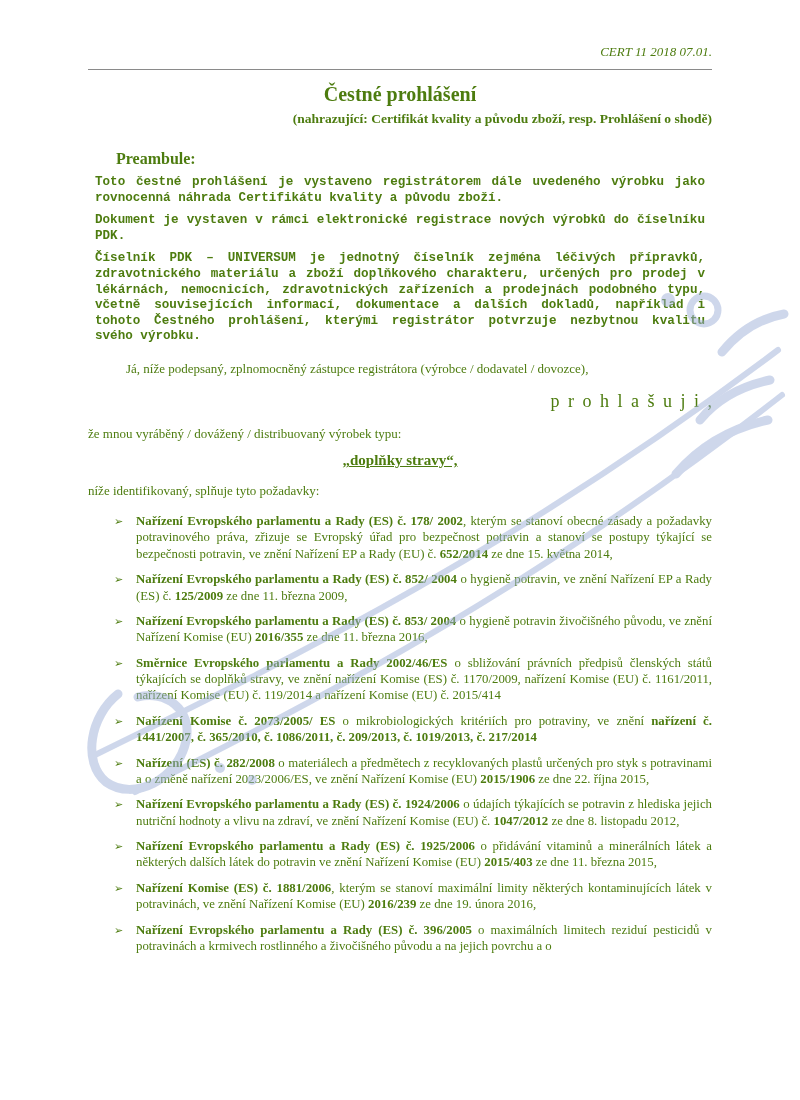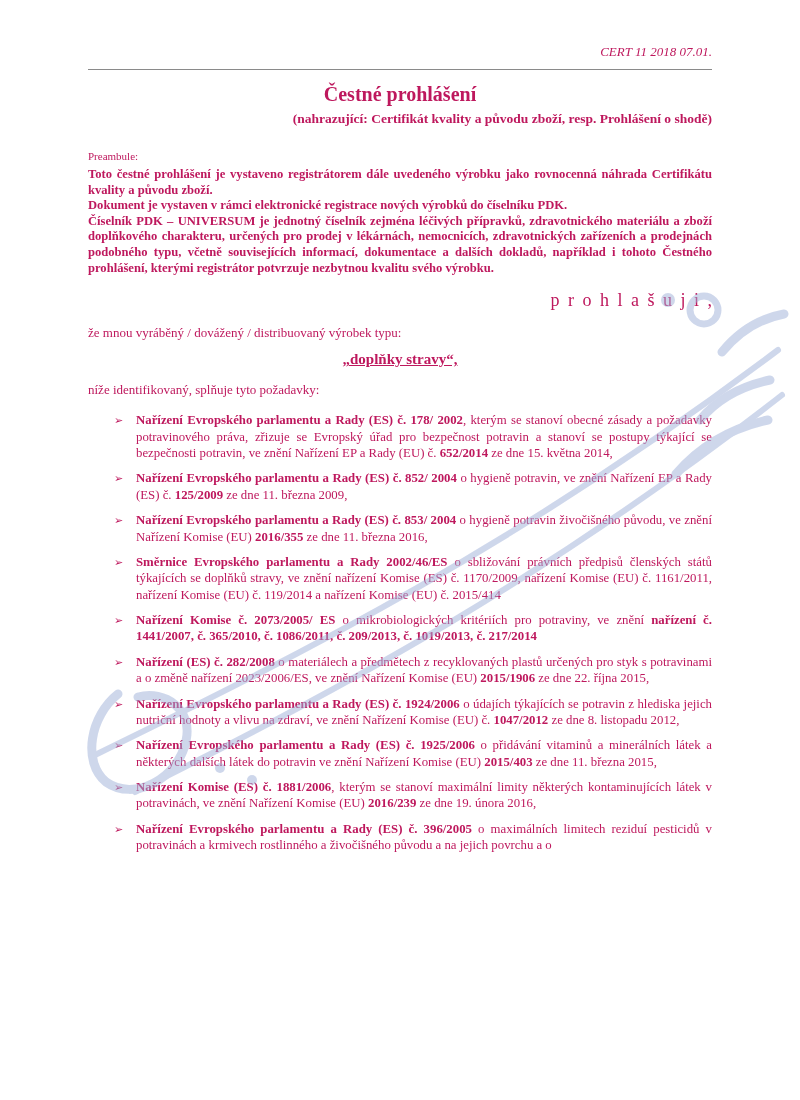--- a/index.html
+++ b/index.html
@@ -2,36 +2,36 @@
 <html><head>
 <meta charset="utf-8">
 <style>
   * { box-sizing: border-box; }
   html, body { margin: 0; padding: 0; background: #ffffff; }
   .page {
     position: relative;
     width: 800px; height: 1100px;
     background: #ffffff;
     font-family: "Liberation Serif", serif;
-    color: #be185d;
+    color: #4d7c0f;
     overflow: hidden;
   }
   .watermark {
     position: absolute; left: 0; top: 0;
     width: 800px; height: 1100px;
     z-index: 3; pointer-events: none;
   }
   .content { position: relative; z-index: 1; padding: 44px 88px 0 88px; }
   .doc-ref { text-align: right; font-style: italic; font-size: 13px; }
   .rule { border: none; border-top: 1px solid #8a8a8a; margin: 9px 0 0 0; }
   .title { margin: 13px 0 0 0; text-align: center; font-size: 20px; font-weight: bold; }
   .subtitle { margin-top: 5px; text-align: right; font-weight: bold; font-size: 13.5px; }
-  .preambule-heading { margin-top: 23px; font-weight: normal; font-size: 11px; }
+  .preambule-heading { margin-top: 23px; font-weight: bold; font-size: 16px; margin-left: 28px; }
   .preamble { margin-top: 5px; font-weight: bold; font-size: 12.6px; line-height: 1.24; text-align: justify; }
-  .preamble p { margin: 0; }
+  .preamble p { margin: 7px; font-family: Liberation Mono, monospace; }
   .intro { margin: 16px 0 0 0; text-indent: 38px; font-size: 13px; }
   .prohlasuji { margin: 14px 0 0 0; text-align: right; font-weight: normal; font-size: 18px; word-spacing: 4px; }
   .plain { margin: 14px 0 0 0; font-size: 13px; }
   .product-type { margin: 10px 0 0 0; text-align: center; font-weight: bold; font-size: 15px; text-decoration: underline; }
   .list { margin-top: 14px; }
   .item {
     position: relative; padding-left: 48px;
     font-size: 12.8px; line-height: 1.28;
     text-align: justify; margin-bottom: 9px;
   }
@@ -71,20 +71,21 @@
     <h1 class="title">Čestné prohlášení</h1>
     <div class="subtitle">(nahrazující: Certifikát kvality a původu zboží, resp. Prohlášení o shodě)</div>
 
     <div class="preambule-heading">Preambule:</div>
     <div class="preamble">
       <p>Toto čestné prohlášení je vystaveno registrátorem dále uvedeného výrobku jako rovnocenná náhrada Certifikátu kvality a původu zboží.</p>
       <p>Dokument je vystaven v rámci elektronické registrace nových výrobků do číselníku PDK.</p>
       <p>Číselník PDK – UNIVERSUM je jednotný číselník zejména léčivých přípravků, zdravotnického materiálu a zboží doplňkového charakteru, určených pro prodej v lékárnách, nemocnicích, zdravotnických zařízeních a prodejnách podobného typu, včetně souvisejících informací, dokumentace a dalších dokladů, například i tohoto Čestného prohlášení, kterými registrátor potvrzuje nezbytnou kvalitu svého výrobku.</p>
     </div>
 
+    <p class="intro">Já, níže podepsaný, zplnomocněný zástupce registrátora (výrobce / dodavatel / dovozce),</p>
     <p class="prohlasuji">p r o h l a š u j i ,</p>
     <p class="plain">že mnou vyráběný / dovážený / distribuovaný výrobek typu:</p>
     <p class="product-type">„doplňky stravy“,</p>
     <p class="plain">níže identifikovaný, splňuje tyto požadavky:</p>
 
     <div class="list">
       <div class="item"><span class="marker">➢</span><b>Nařízení Evropského parlamentu a Rady (ES) č. 178/ 2002</b><span>, kterým se stanoví obecné zásady a požadavky potravinového práva, zřizuje se Evropský úřad pro bezpečnost potravin a stanoví se postupy týkající se bezpečnosti potravin, ve znění Nařízení EP a Rady (EU) č. </span><b>652/2014</b><span> ze dne 15. května 2014,</span></div>
       <div class="item"><span class="marker">➢</span><b>Nařízení Evropského parlamentu a Rady (ES) č. 852/ 2004</b><span> o hygieně potravin, ve znění Nařízení EP a Rady (ES) č. </span><b>125/2009</b><span> ze dne 11. března 2009,</span></div>
       <div class="item"><span class="marker">➢</span><b>Nařízení Evropského parlamentu a Rady (ES) č. 853/ 2004</b><span> o hygieně potravin živočišného původu, ve znění Nařízení Komise (EU) </span><b>2016/355</b><span> ze dne 11. března 2016,</span></div>
       <div class="item"><span class="marker">➢</span><b>Směrnice Evropského parlamentu a Rady 2002/46/ES</b><span> o sbližování právních předpisů členských států týkajících se doplňků stravy, ve znění nařízení Komise (ES) č. 1170/2009, nařízení Komise (EU) č. 1161/2011, nařízení Komise (EU) č. 119/2014 a nařízení Komise (EU) č. 2015/414</span><b></b><span></span></div>

